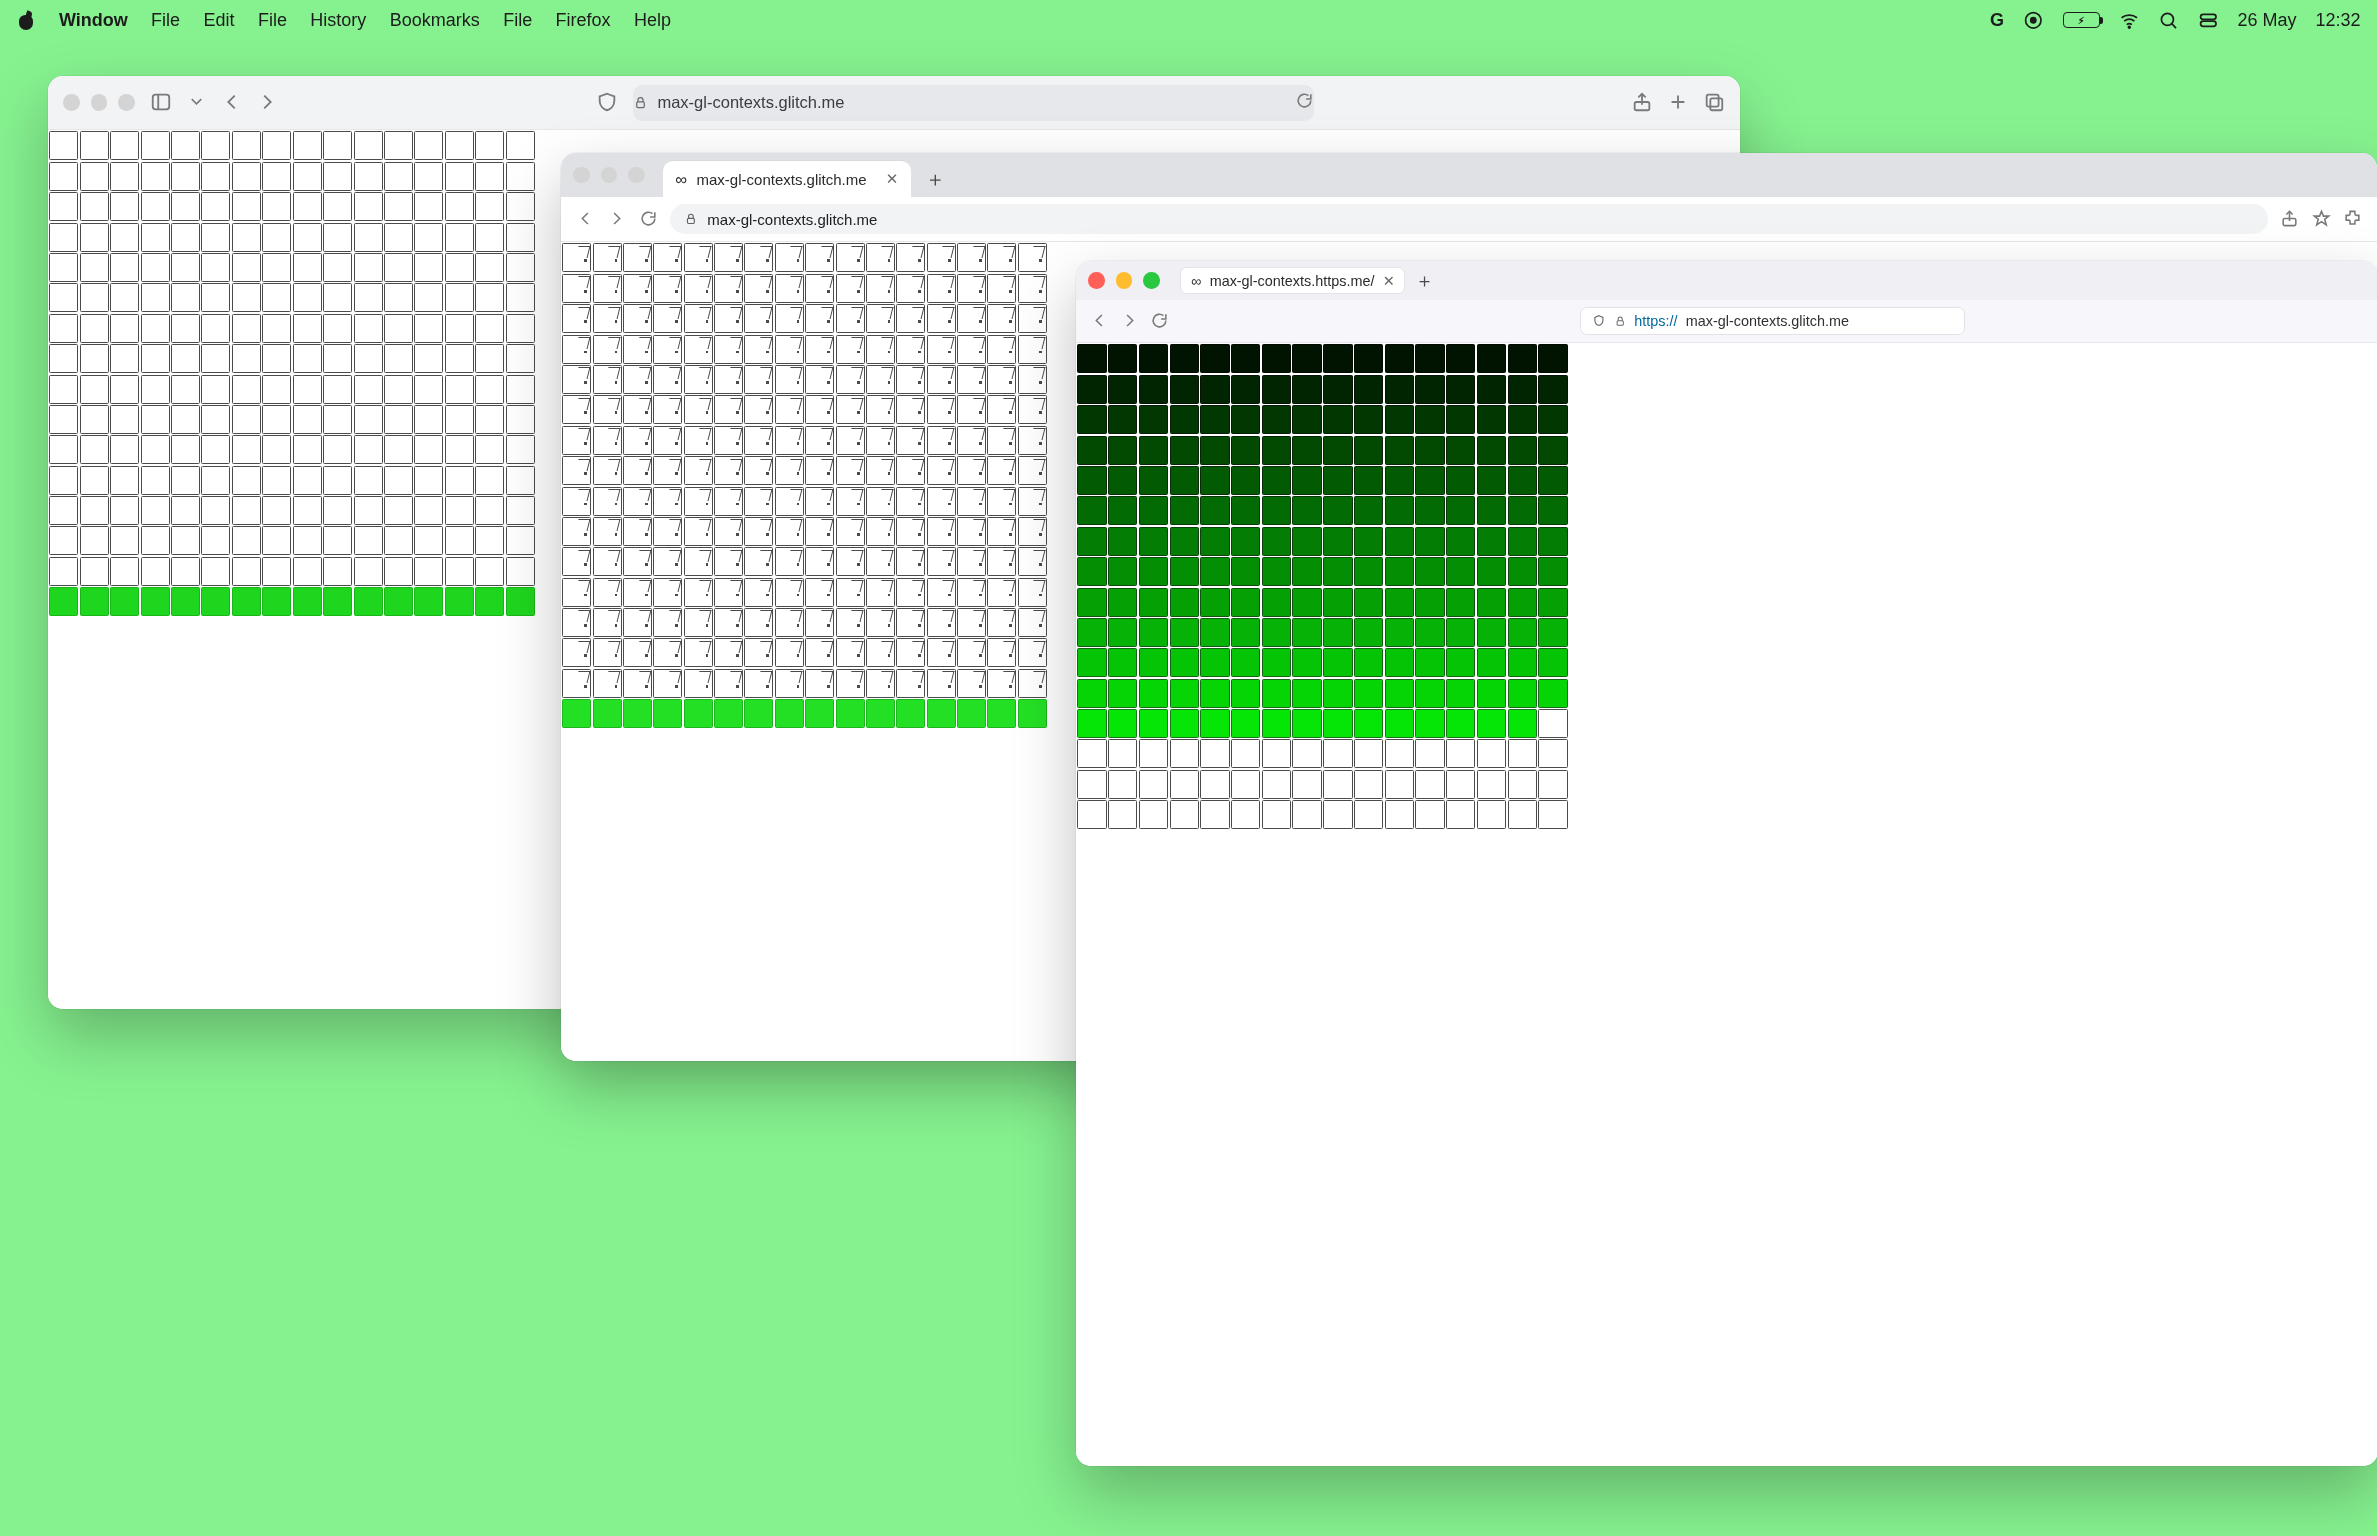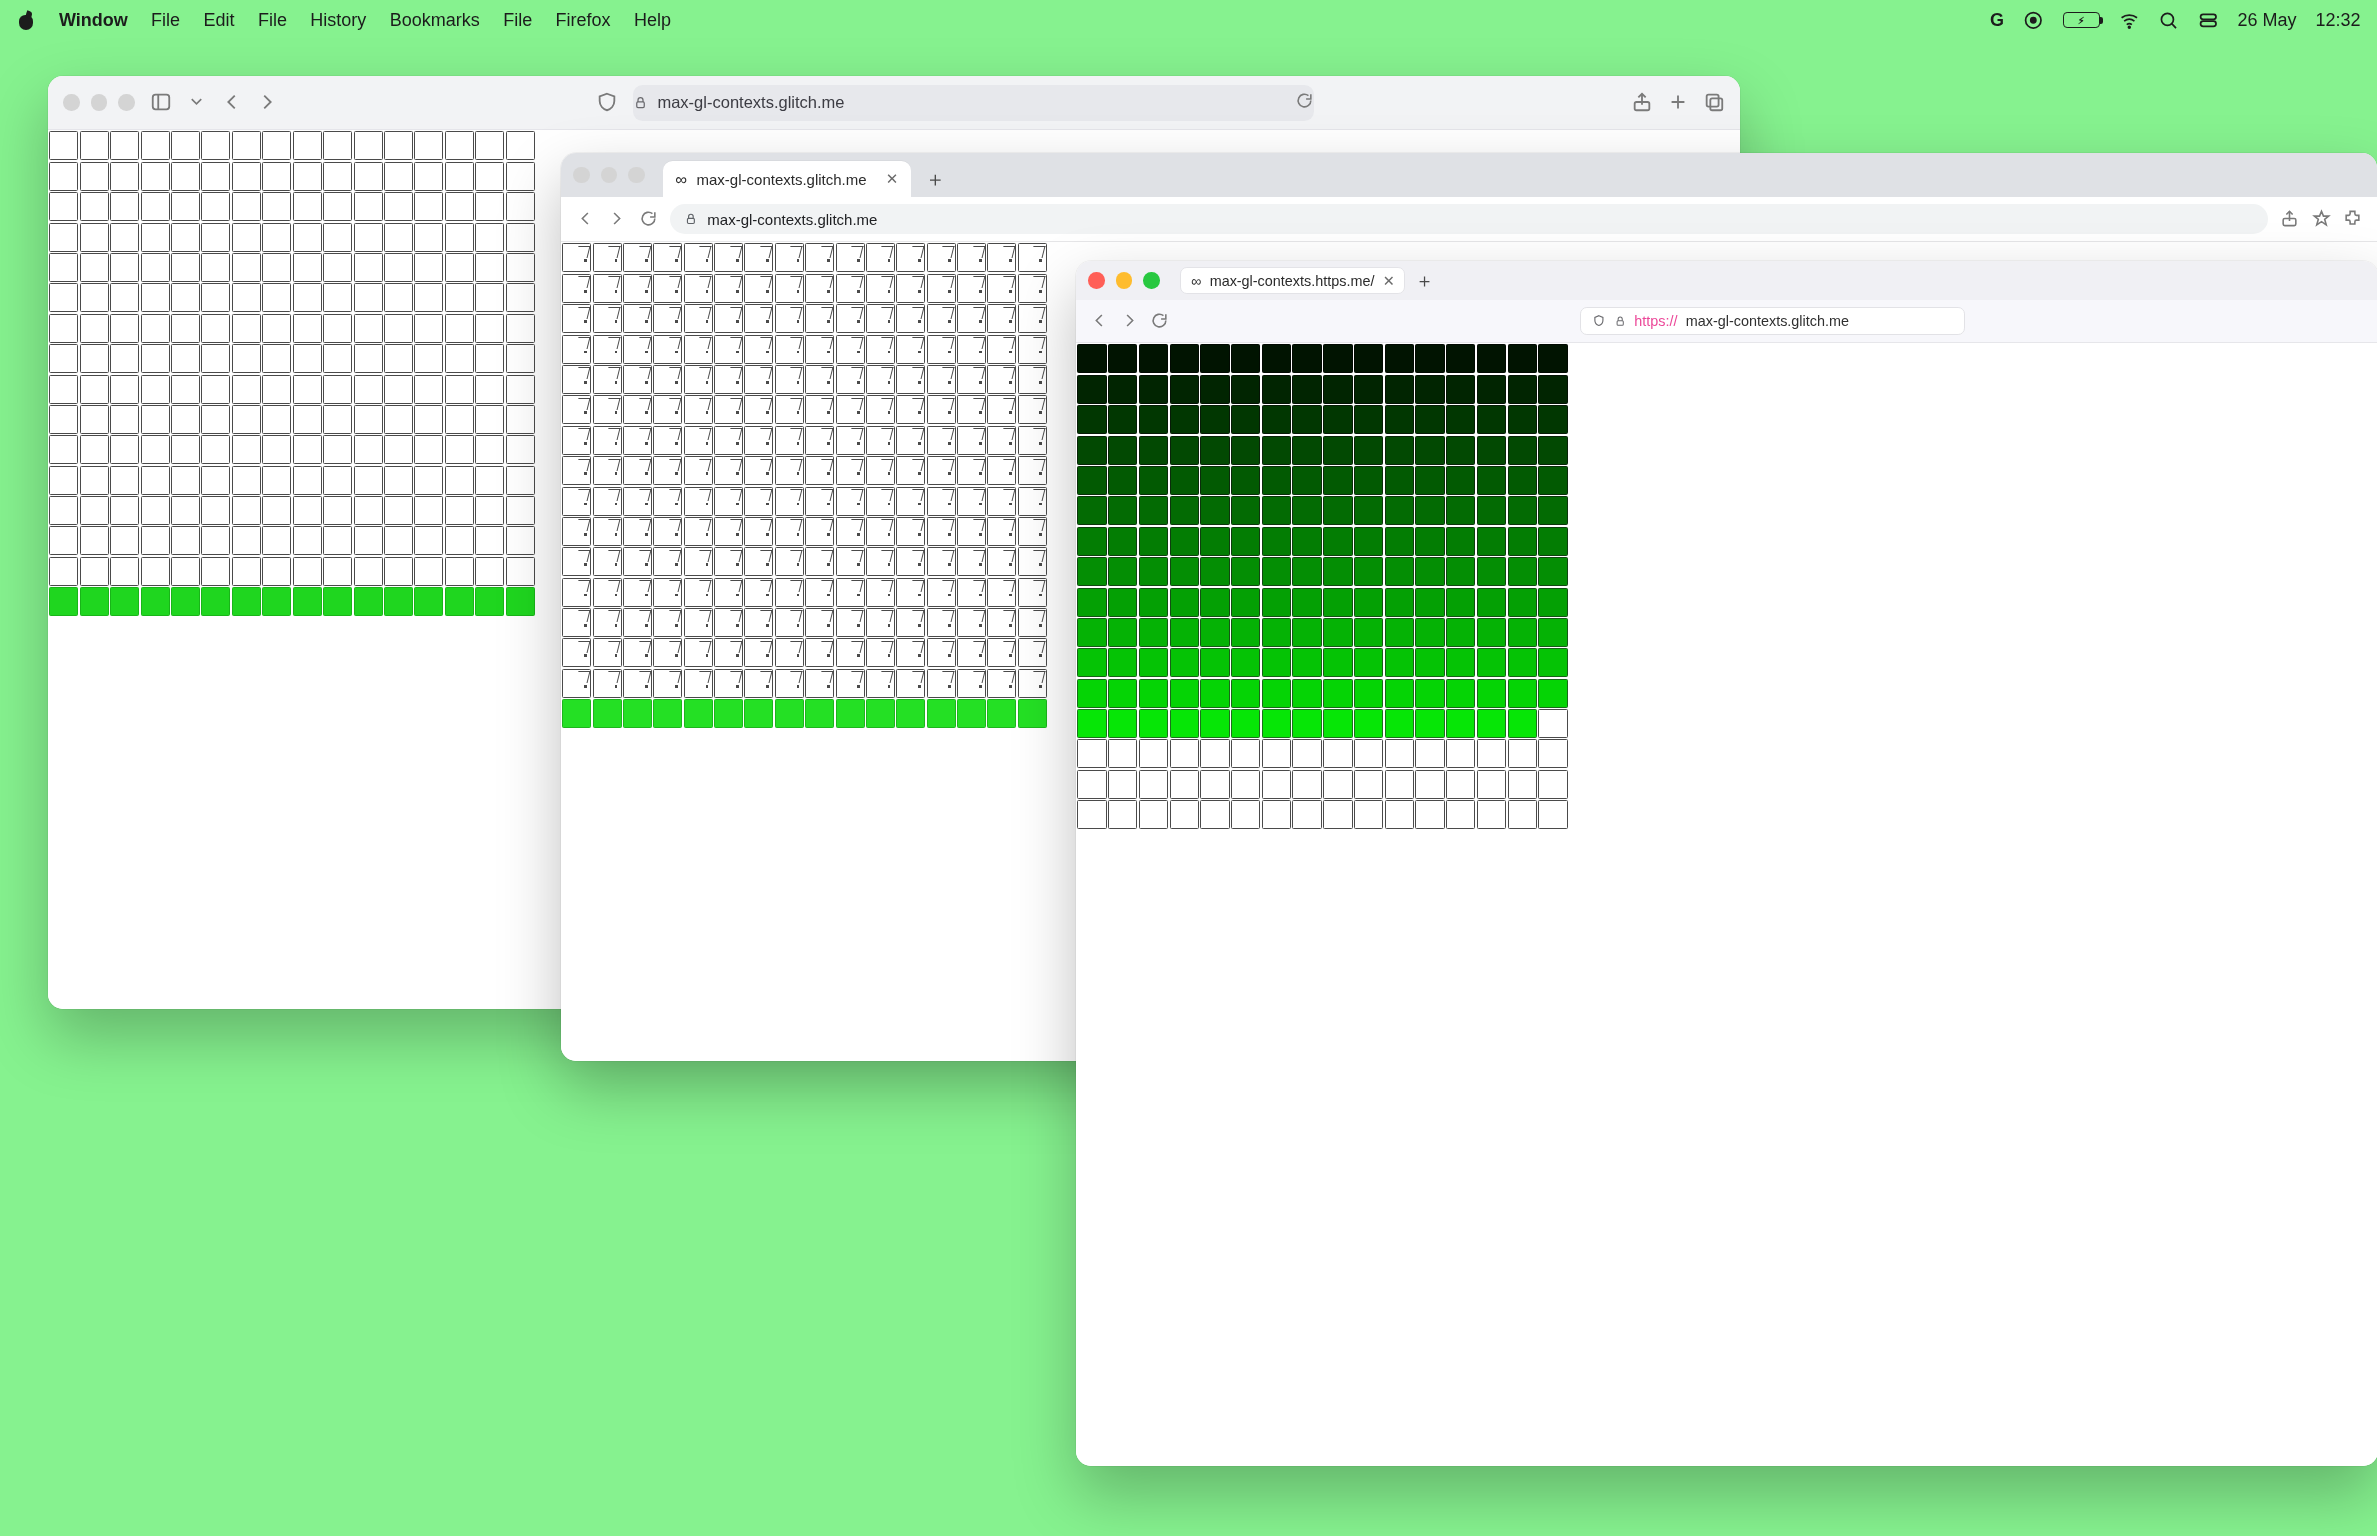--- a/index.html
+++ b/index.html
@@ -159,21 +159,21 @@
     position:absolute; left:0; top:0;
     width:493px;
     display:grid; grid-template-columns:repeat(16,1fr); gap:1.4px; padding:1.4px;
   }
   #ff-grid .cell{
     height:29px; border:0.7px solid #666; border-radius:1.4px;
   }
   #ff-grid .cell.empty{ background:#fff; border:1.4px solid #4a4a4a; }
   
 
-  .muted{color:#ec4899;}
+  .muted{color:#0369a1;}
 </style>
 </head>
 <body>
 
 <div id="stage" style="transform: scale(1);">
 
   <div id="menubar">
     <div class="left">
       <span class="apple-logo"></span>
       <span class="app">Window</span>

